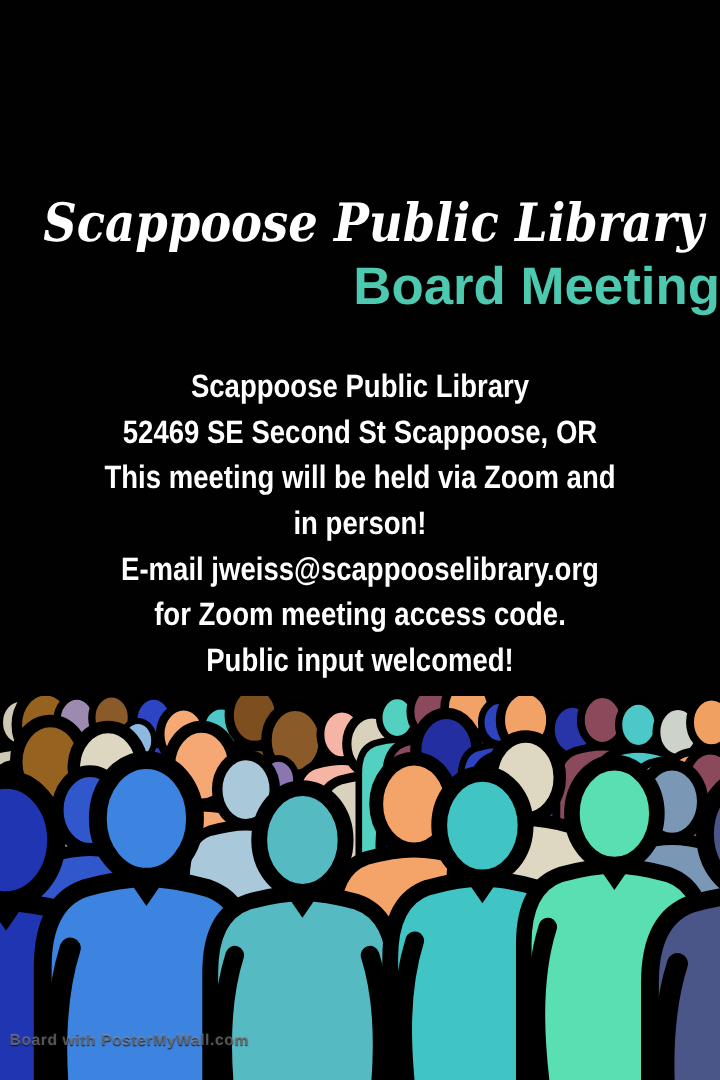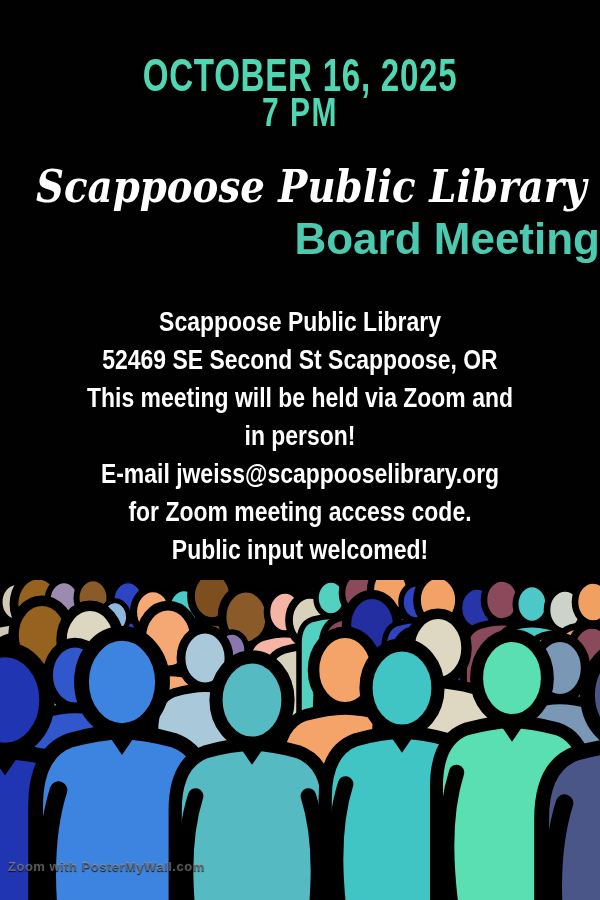--- a/index.html
+++ b/index.html
@@ -67,24 +67,20 @@
     color: rgba(150,150,155,0.55);
     text-shadow: 0 1px 1px rgba(0,0,0,0.8), 0 0 2px rgba(255,255,255,0.15);
     z-index: 5;
   }
 </style>
 </head>
 <body>
 
 <div class="poster">
 
-  <div class="date-block">
-    <div class="date-line1">OCTOBER 16, 2025</div>
-    <div class="date-line2">7 PM</div>
-  </div>
 
   <div class="script-title">Scappoose Public Library</div>
 
   <div class="board-title">Board Meeting</div>
 
   <div class="body-text">
       <div class="body-line">Scappoose Public Library</div>
       <div class="body-line">52469 SE Second St Scappoose, OR</div>
       <div class="body-line">This meeting will be held via Zoom and</div>
       <div class="body-line">in person!</div>
@@ -265,15 +261,15 @@
         <g transform="translate(628 695) scale(1.35)">
           <path d="M -64 230 L -64 92 Q -64 52 -38 43 Q -16 37 0 37 Q 16 37 38 43 Q 64 52 64 92 L 64 230 Z" fill="#4a5588" stroke="#000000" stroke-width="11" stroke-linejoin="round"></path>
           <ellipse cx="0" cy="0" rx="30" ry="36" fill="#4a5588" stroke="#000000" stroke-width="11"></ellipse>
           <path d="M -11 38 L 0 54 L 11 38 Z" fill="#000000"></path>
           <path d="M -47 80 C -59 118 -57 165 -48 220" fill="none" stroke="#000000" stroke-width="13" stroke-linecap="round"></path>
           <path d="M 47 80 C 59 118 57 165 48 220" fill="none" stroke="#000000" stroke-width="13" stroke-linecap="round"></path>
         </g>
       </svg>
     </div>
 
-  <div class="watermark">Zoom with PosterMyWall.com</div>
+  <div class="watermark">Board with PosterMyWall.com</div>
 
 </div>
 
 </body></html>

